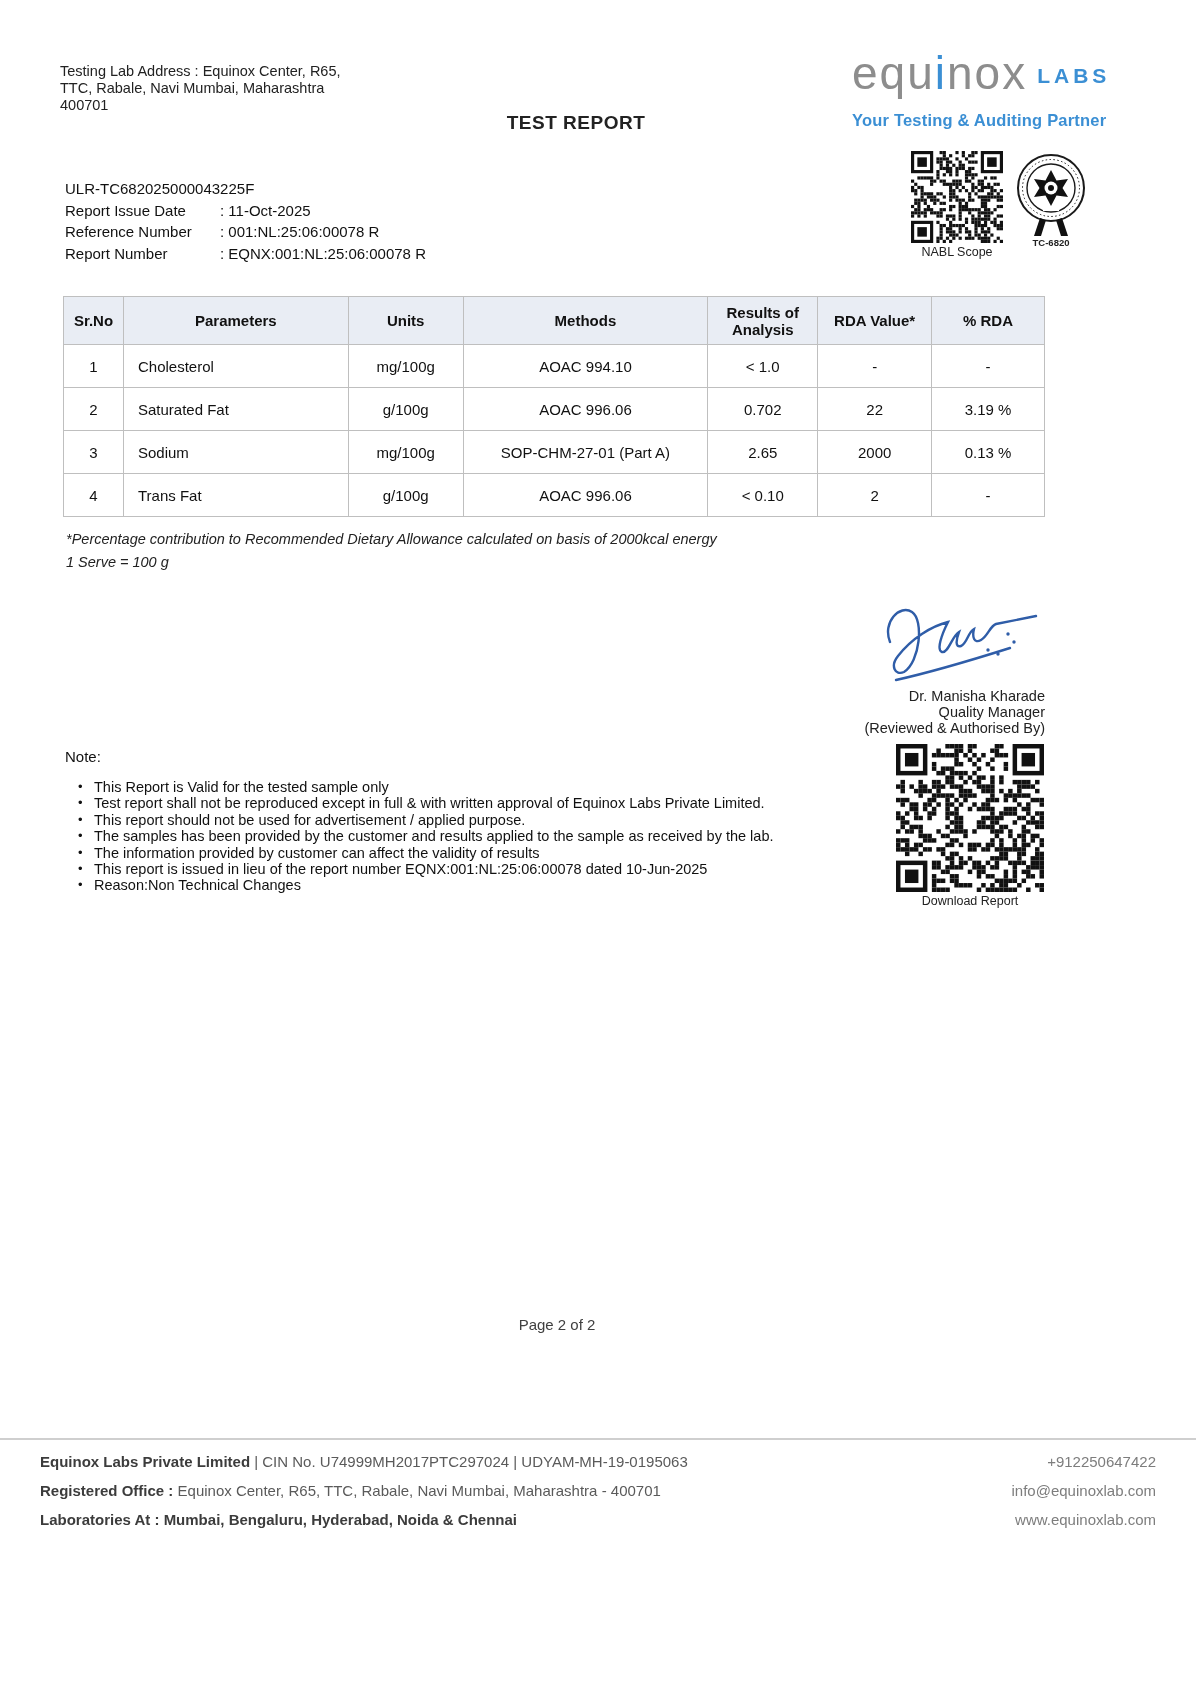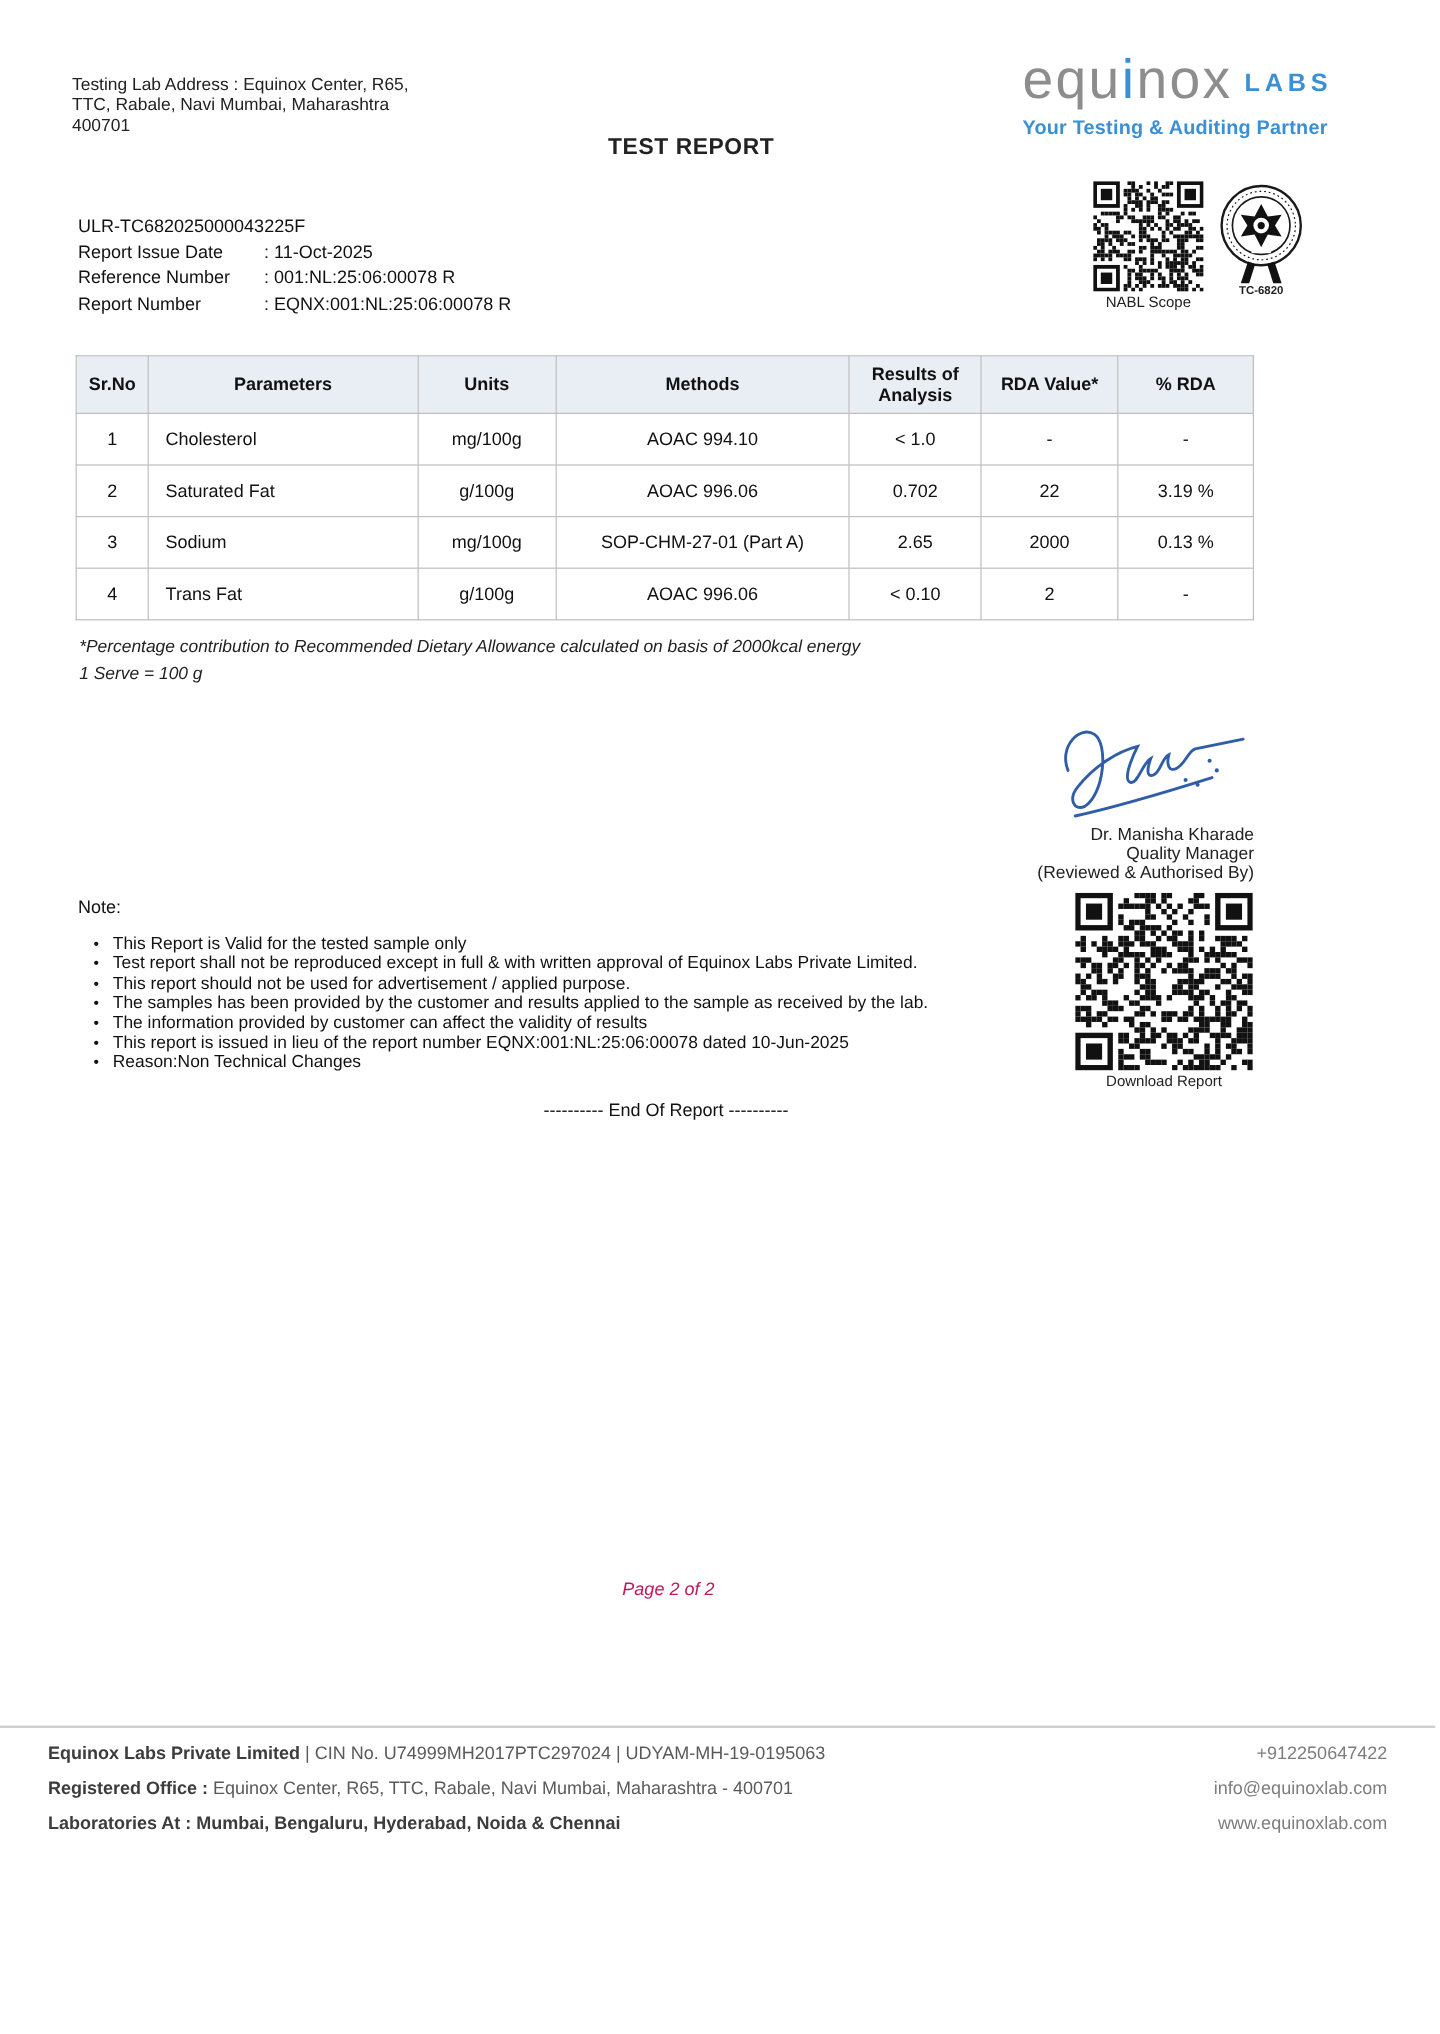--- a/index.html
+++ b/index.html
@@ -8,21 +8,21 @@
   }
   *{margin:0;padding:0;box-sizing:border-box;}
   html,body{background:#fff;}
   body{font-family:"Liberation Sans", sans-serif; color:var(--text_dark);}
   .page{position:relative;width:1200px;height:1695px;background:#fff;overflow:hidden;}
 
   
   .lab-address{position:absolute;left:60px;top:63px;width:330px;font-size:14.5px;line-height:17px;color:#222;}
   .report-title{position:absolute;left:0;top:112px;width:1152px;text-align:center;font-size:19px;font-weight:bold;letter-spacing:.5px;color:#222;}
   .logo{position:absolute;left:852px;top:42px;width:310px;}
-  .logo-main{font-size:46px;font-weight:400;color:var(--logo_gray);letter-spacing:2px;line-height:48px;}
+  .logo-main{font-size:46px;font-weight:400;color:var(--logo_gray);letter-spacing:2px;line-height:62px;}
   .logo-main .blue-i{color:var(--accent_blue);}
   .logo-labs{font-size:21px;font-weight:bold;color:var(--accent_blue);letter-spacing:4px;vertical-align:6px;margin-left:10px;}
   .logo-tagline{font-size:16.5px;font-weight:bold;color:var(--accent_blue);margin-top:4px;letter-spacing:.2px;}
   .nabl-qr{position:absolute;left:911px;top:151px;width:92px;height:92px;}
   .nabl-qr-label{position:absolute;left:896px;top:245px;width:122px;text-align:center;font-size:12.5px;color:#222;}
   .seal{position:absolute;left:1010px;top:150px;width:82px;height:88px;}
   .seal-label{position:absolute;left:1010px;top:237px;width:82px;text-align:center;font-size:9.5px;font-weight:bold;color:#222;}
 
   
   .meta{position:absolute;left:65px;top:178px;font-size:15px;line-height:21.5px;color:#111;}
@@ -46,21 +46,21 @@
   .dl-qr{position:absolute;left:896px;top:744px;width:148px;height:148px;}
   .dl-qr-label{position:absolute;left:886px;top:894px;width:168px;text-align:center;font-size:12.5px;color:#222;}
 
   
   .note-heading{position:absolute;left:65px;top:748px;font-size:15px;color:#111;}
   .note-list{position:absolute;left:78px;top:779px;width:720px;font-size:14.5px;color:#111;}
   .note-item{display:flex;line-height:16.4px;}
   .note-bullet{flex:0 0 16px;font-size:13px;}
   .end-report{position:absolute;left:0;top:917px;width:1110px;text-align:center;font-size:15px;color:#111;}
 
-  .page-number{position:absolute;left:0;top:1316px;width:1114px;text-align:center;font-size:15px;color:#be185d;font-style:italic;}
+  .page-number{position:absolute;left:0;top:1316px;width:1114px;text-align:center;font-size:15px;color:#404040;}
   .center-tagline{position:absolute;left:0;top:1390px;width:1118px;text-align:center;font-size:21px;font-weight:bold;color:var(--accent_blue);}
 
   
   .footer{position:absolute;left:0;top:1438px;width:1196px;height:257px;border-top:2px solid #cfcfcf;background:#fff;}
   .footer-row{position:absolute;left:40px;right:40px;display:flex;justify-content:space-between;font-size:15px;color:var(--footer_gray);}
   .footer-row b{color:#3c3c3c;}
   .footer-row .fr-right{color:#7d7d7d;}
   .fr-0{top:13px;} .fr-1{top:42px;} .fr-2{top:71px;}
 </style>
 </head>
@@ -988,21 +988,20 @@
     <div class="note-item">
         <span class="note-bullet">•</span>
         <span>This report is issued in lieu of the report number EQNX:001:NL:25:06:00078 dated 10-Jun-2025</span>
       </div>
     <div class="note-item">
         <span class="note-bullet">•</span>
         <span>Reason:Non Technical Changes</span>
       </div>
   </div>
 
-  <div class="end-report">----------  End Of Report  ----------</div>
 
   <div class="page-number">Page 2 of 2</div>
 
   <div class="footer">
     <div class="footer-row fr-0">
       <span><b>Equinox Labs Private Limited </b><span>| CIN No. U74999MH2017PTC297024 | UDYAM-MH-19-0195063</span></span>
       <span class="fr-right">+912250647422</span>
     </div>
     <div class="footer-row fr-1">
       <span><b>Registered Office : </b><span>Equinox Center, R65, TTC, Rabale, Navi Mumbai, Maharashtra - 400701</span></span>

